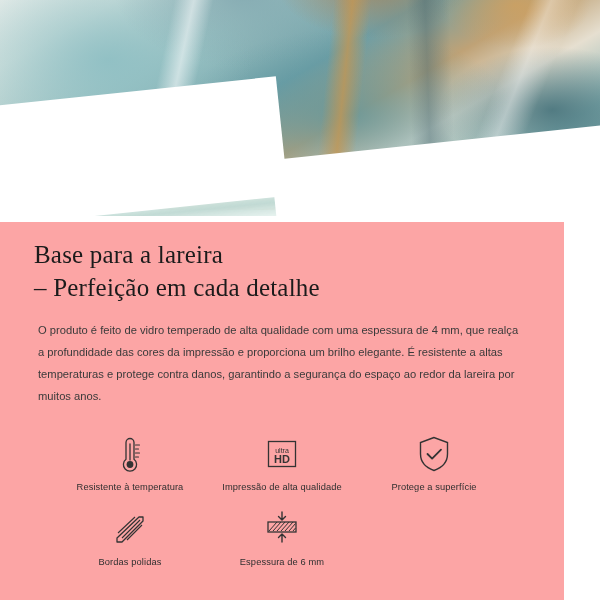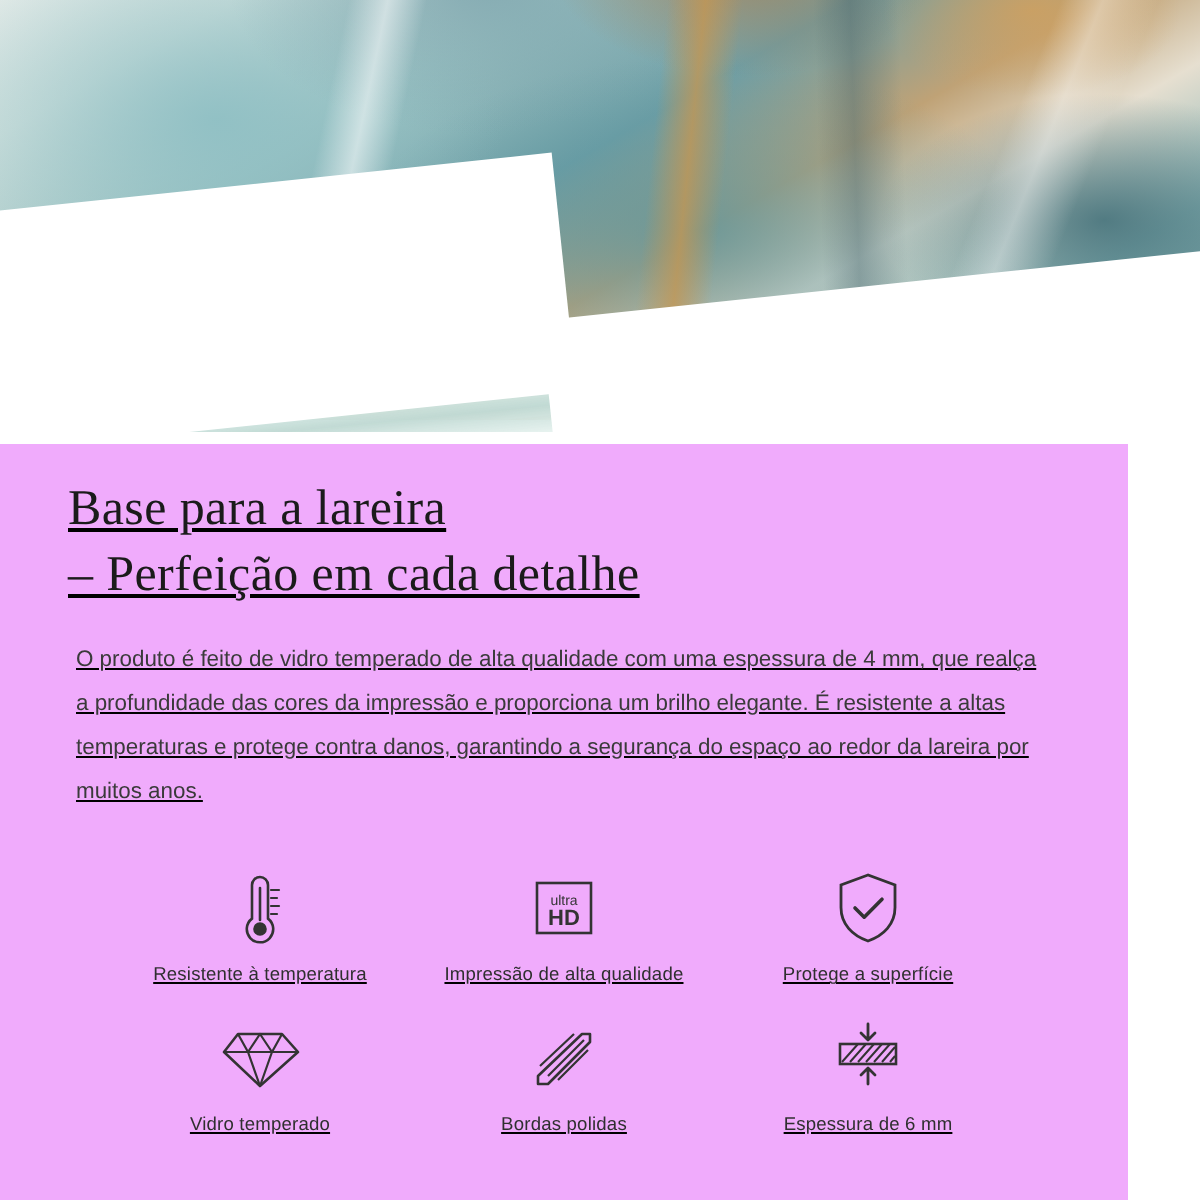--- a/index.html
+++ b/index.html
@@ -10,23 +10,22 @@
     width: 600px;
     height: 600px;
     background: #ffffff;
     font-family: "Liberation Sans", sans-serif;
     overflow: hidden;
   }
   .page {
     position: relative;
     width: 564px;
     height: 600px;
-    background: #f0abfc;
+    background: #fca5a5;
     box-sizing: border-box;
-    text-decoration: underline;
   }
 
   
   .hero {
     position: relative;
     width: 600px;
     height: 222px;
     overflow: hidden;
     background: #ffffff;
   }
@@ -235,29 +234,20 @@
       <div class="feature">
         <div class="feature-icon">
           <svg width="38" height="42" viewBox="0 0 38 42">
             <path d="M19 4.5 5.5 9.5v11.3c0 8.2 5.6 14 13.5 16.7 7.9-2.7 13.5-8.5 13.5-16.7V9.5L19 4.5z" fill="none" stroke="#333" stroke-width="1.4"></path>
             <path d="M12.5 21l4.6 4.6L26 16.6" fill="none" stroke="#333" stroke-width="1.8" stroke-linecap="round" stroke-linejoin="round"></path>
           </svg>
         </div>
         <div class="feature-label">Protege a superfície</div>
       </div>
 
-      <div class="feature">
-        <div class="feature-icon">
-          <svg width="42" height="36" viewBox="0 0 42 36">
-            <path d="M10 6h22l8 9-19 17L3 15l7-9z" fill="none" stroke="#333" stroke-width="1.3" stroke-linejoin="round"></path>
-            <path d="M3 15h37M10 6l5 9 6-9 6 9 5-9M15 15l6 17 6-17" fill="none" stroke="#333" stroke-width="1.1" stroke-linejoin="round"></path>
-          </svg>
-        </div>
-        <div class="feature-label">Vidro temperado</div>
-      </div>
 
       <div class="feature">
         <div class="feature-icon">
           <svg width="40" height="34" viewBox="0 0 40 34">
             <path d="M7 26 L29 5 L33 5 L33 9 L12 30 L7 30 Z" fill="none" stroke="#333" stroke-width="1.3" stroke-linejoin="round"></path>
             <path d="M12 26 L30 8M17 28 L32 13M8 21 L25 5" stroke="#333" stroke-width="1.1"></path>
           </svg>
         </div>
         <div class="feature-label">Bordas polidas</div>
       </div>

